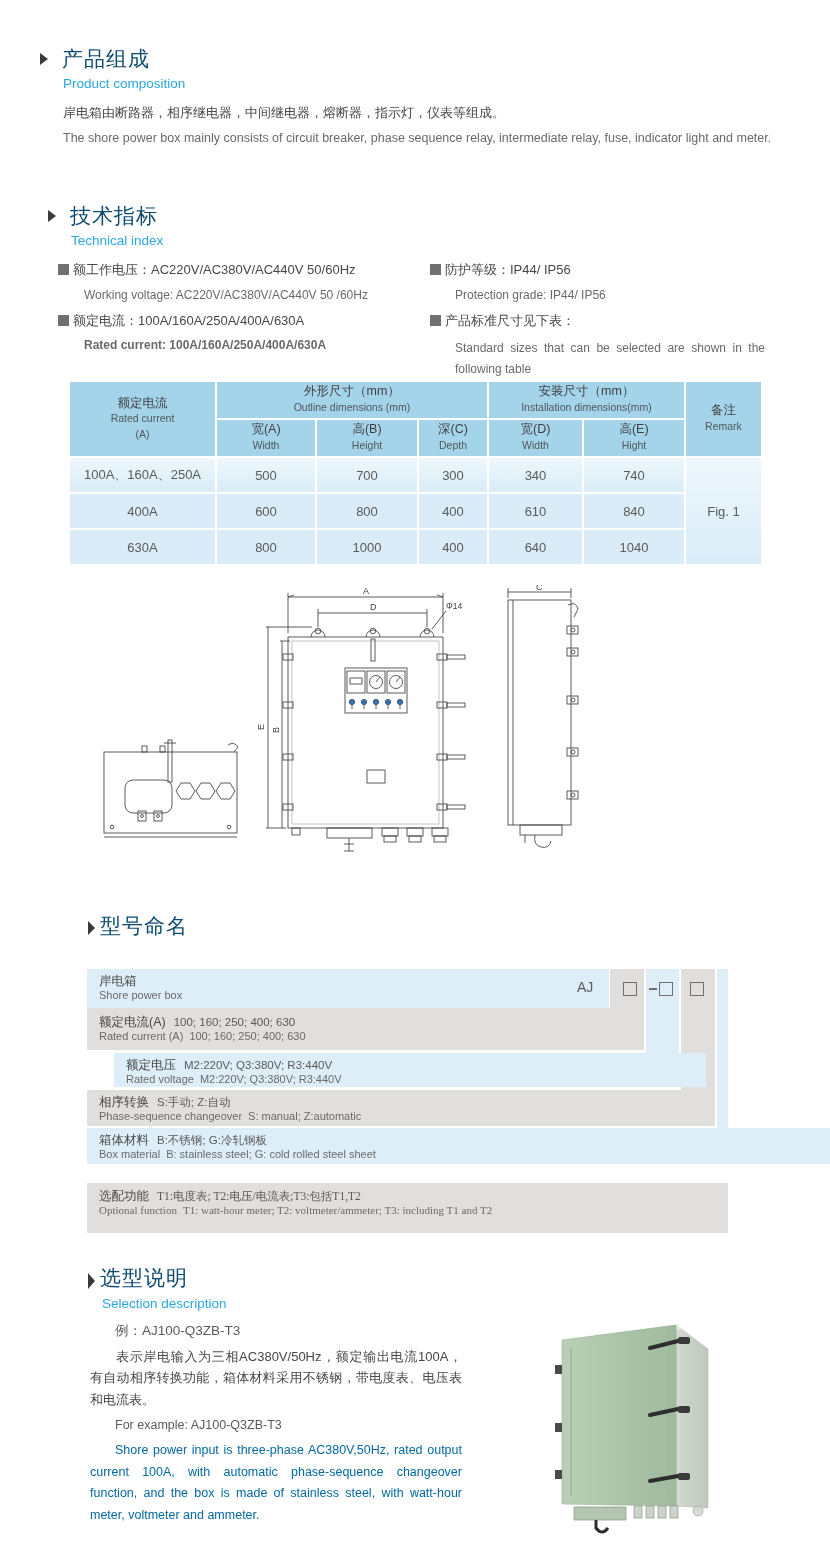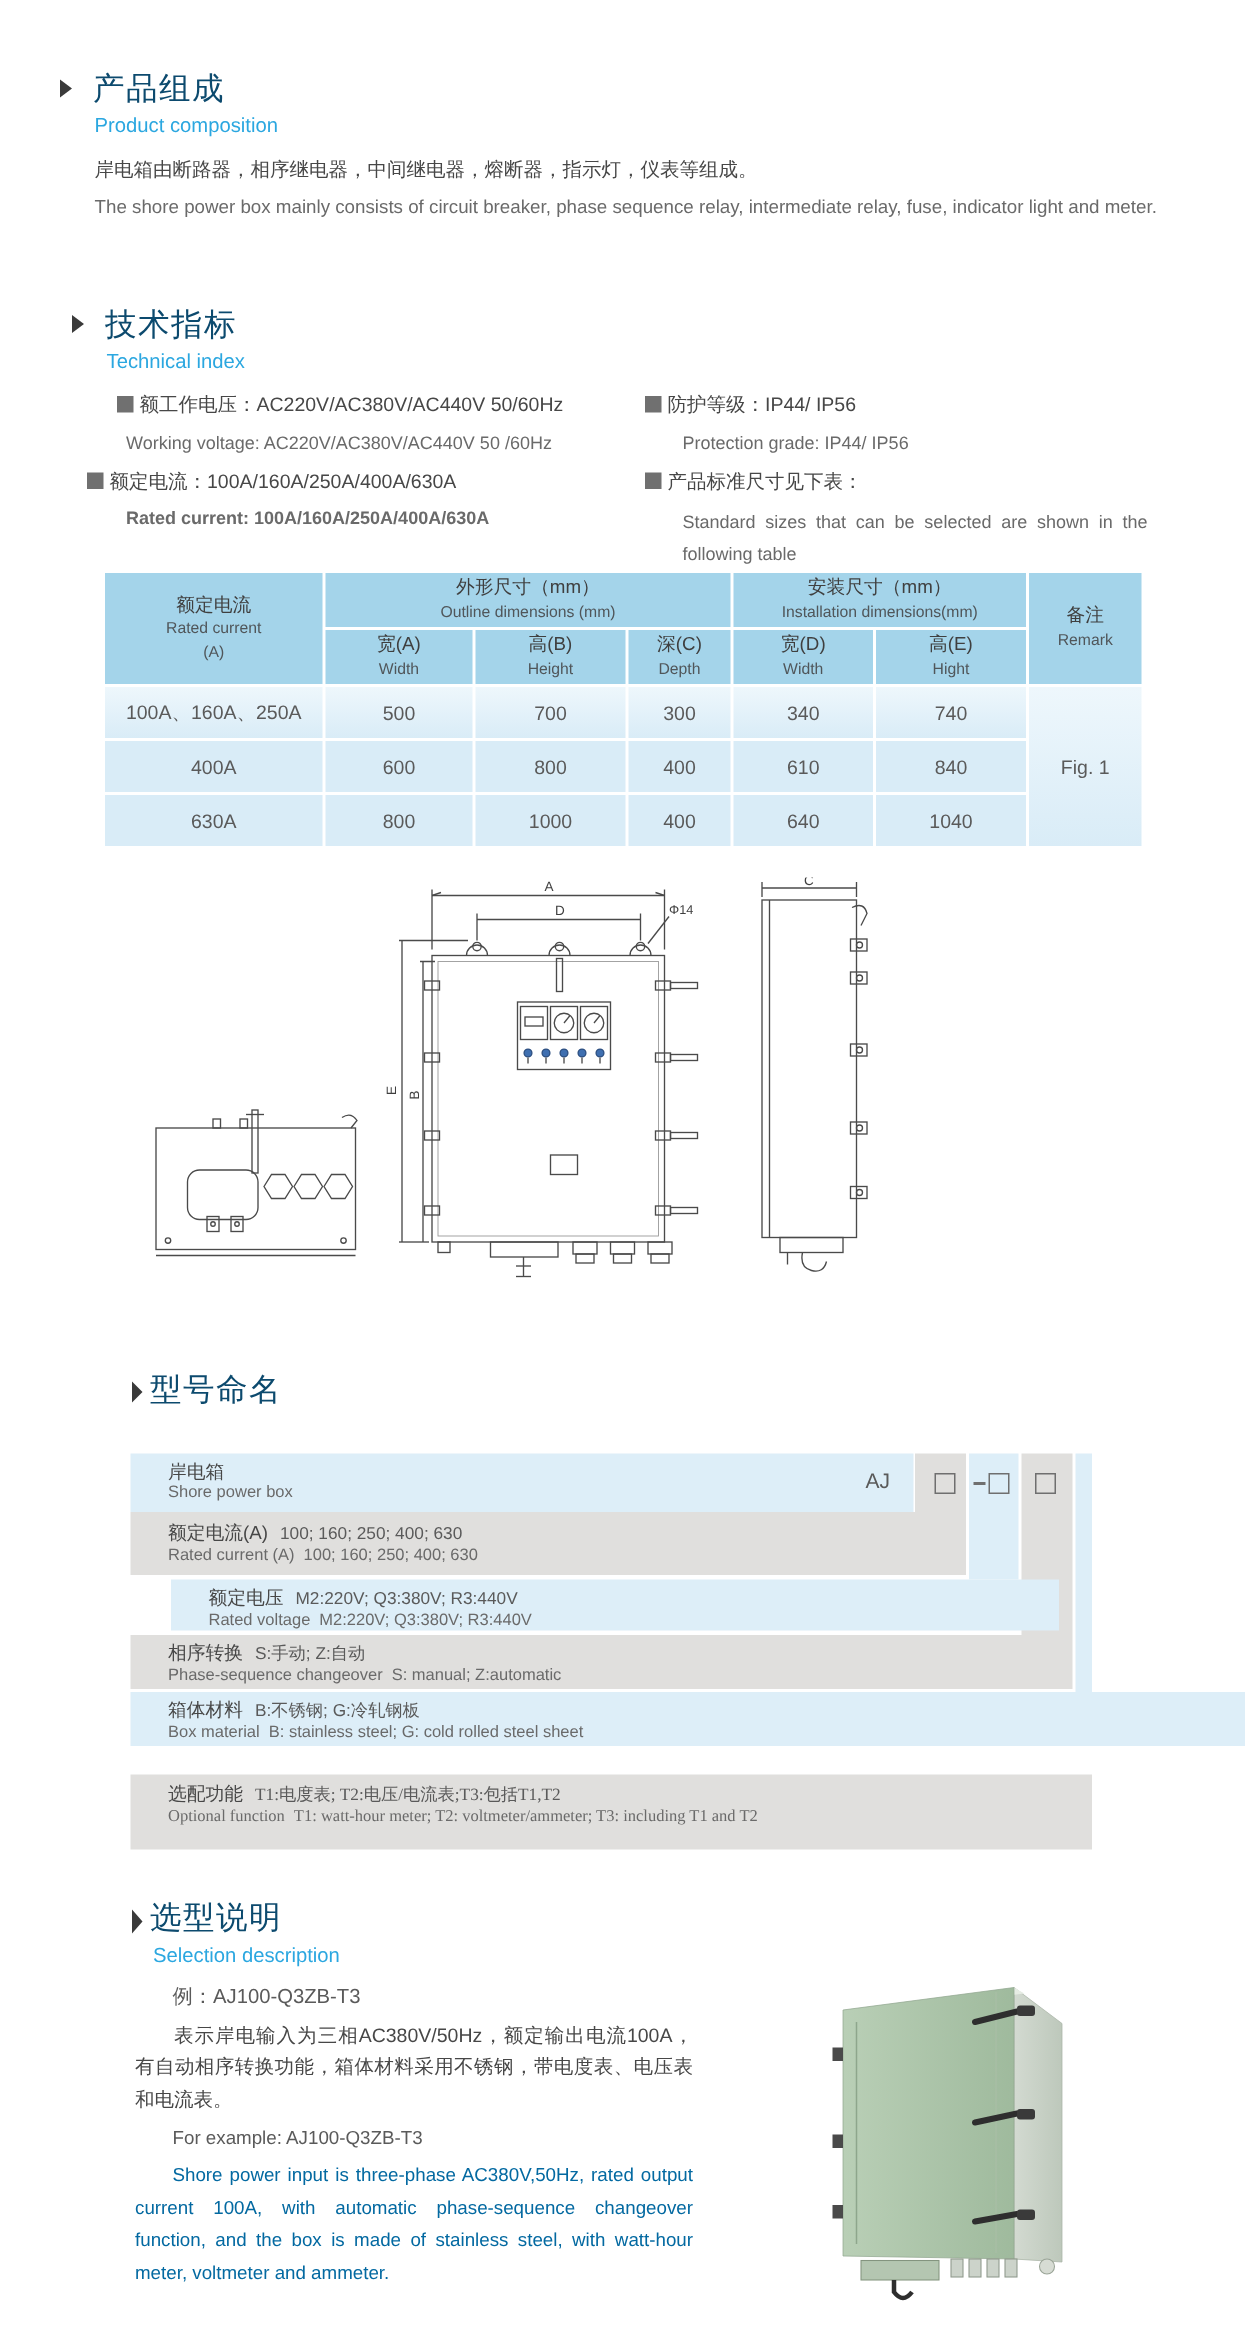--- a/index.html
+++ b/index.html
@@ -13,21 +13,21 @@
   .body-en{font-size:12.5px;color:#6a6a6a;}
   .spec-cn{font-size:13px;color:#474747;white-space:nowrap;}
   .spec-cn .sq{display:inline-block;width:11px;height:11px;background:#707070;margin-right:4px;vertical-align:-1px;}
   .spec-en{font-size:12px;color:#6a6a6a;}
   table.dim{border-collapse:separate;border-spacing:2px;table-layout:fixed;}
   table.dim td{text-align:center;vertical-align:middle;padding:0;}
   td.hd{background:#a4d4ea;color:#3f3f3f;font-size:12.5px;line-height:1.25;}
   td.hd .en{font-size:10.5px;color:#50565a;}
   td.dt{background:#d9ecf7;color:#5a5a5a;font-size:13px;height:34px;}
   tr.r1 td.dt{background:linear-gradient(#eef7fc,#d9ecf7);}
-  .mrow{position:absolute;left:0;box-sizing:border-box;padding:4px 0 0 25px;overflow:hidden;}
+  .mrow{position:absolute;left:0;box-sizing:border-box;padding:4px 0 0 12px;overflow:hidden;}
   .mrow .cn{font-size:12.5px;color:#474747;line-height:1.3;white-space:nowrap;}
   .mrow .cn .val{font-size:11.5px;color:#5a5a5a;margin-left:8px;}
   .mrow .en{font-size:11px;color:#6a6a6a;line-height:1.25;white-space:nowrap;}
   .mrow .en .val{margin-left:6px;}
   .gray{background:#e0dfdd;} .blue{background:#ddeef8;}
   .mbox{position:absolute;width:12px;height:12px;border:1.5px solid #6f6f6f;background:transparent;}
   .mdash{position:absolute;width:8px;height:2px;background:#6f6f6f;}
   .jtext{text-align:justify;}
   svg text{font-family:"Liberation Sans","DejaVu Sans",sans-serif;}
 </style>
@@ -39,21 +39,21 @@
   <div class="abs arrow" style="left:40px;top:53px;"></div>
   <div class="abs h-cn" style="left:62px;top:45px;">产品组成</div>
   <div class="abs h-en" style="left:63px;top:76px;">Product  composition</div>
   <div class="abs body-en" style="left:63px;top:131px;width:720px;">The shore power box mainly consists of circuit breaker, phase sequence relay, intermediate relay, fuse, indicator light and meter.</div>
   <div class="abs body-cn" style="left:63px;top:104px;width:720px;">岸电箱由断路器，相序继电器，中间继电器，熔断器，指示灯，仪表等组成。</div>
 
   <div class="abs arrow" style="left:48px;top:210px;"></div>
   <div class="abs h-cn" style="left:70px;top:202px;">技术指标</div>
   <div class="abs h-en" style="left:71px;top:233px;">Technical index</div>
 
-  <div class="abs spec-cn" style="left:58px;top:261px;margin-left:20px;"><span class="sq"></span><span>额工作电压：AC220V/AC380V/AC440V  50/60Hz</span></div>
+  <div class="abs spec-cn" style="left:58px;top:261px;"><span class="sq"></span><span>额工作电压：AC220V/AC380V/AC440V  50/60Hz</span></div>
   <div class="abs spec-en" style="left:84px;top:288px;">Working voltage: AC220V/AC380V/AC440V 50 /60Hz</div>
   <div class="abs spec-cn" style="left:58px;top:312px;"><span class="sq"></span><span>额定电流：100A/160A/250A/400A/630A</span></div>
   <div class="abs spec-en" style="left:84px;top:338px;font-weight:bold;">Rated current: 100A/160A/250A/400A/630A</div>
 
   <div class="abs spec-cn" style="left:430px;top:261px;"><span class="sq"></span><span>防护等级：IP44/ IP56</span></div>
   <div class="abs spec-en" style="left:455px;top:288px;">Protection grade: IP44/ IP56</div>
   <div class="abs spec-cn" style="left:430px;top:312px;"><span class="sq"></span><span>产品标准尺寸见下表：</span></div>
   <div class="abs spec-en jtext" style="left:455px;top:338px;width:310px;line-height:1.75;">Standard sizes that can be selected are shown in the following table</div>
 
   <table class="dim abs" style="left:68px;top:380px;">

